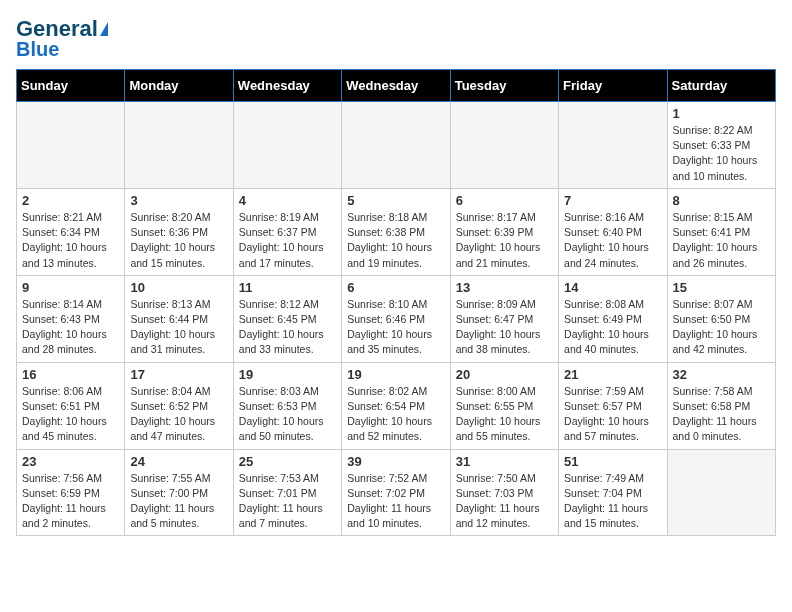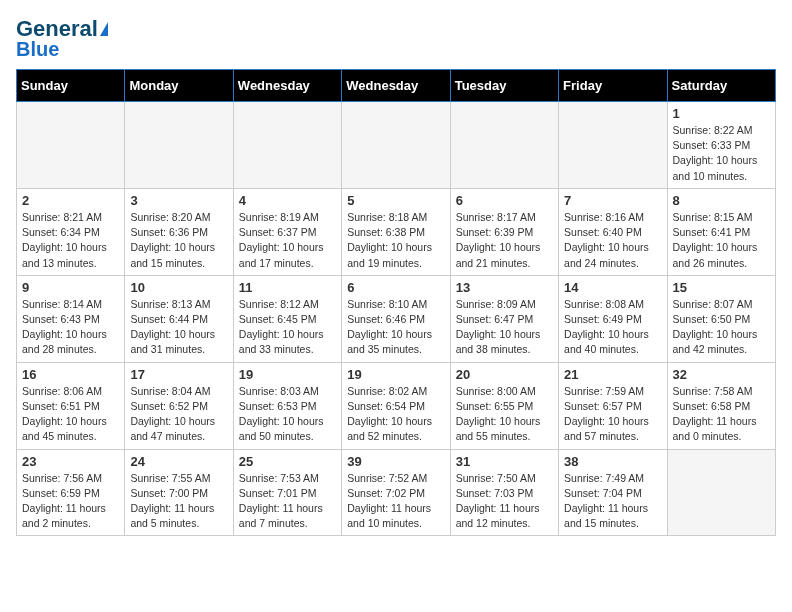--- a/index.html
+++ b/index.html
@@ -140,17 +140,17 @@
         <td><span class="day-number">20</span><span class="day-info">Sunrise: 8:00 AM<br>Sunset: 6:55 PM<br>Daylight: 10 hours and 55 minutes.</span></td>
         <td><span class="day-number">21</span><span class="day-info">Sunrise: 7:59 AM<br>Sunset: 6:57 PM<br>Daylight: 10 hours and 57 minutes.</span></td>
         <td><span class="day-number">32</span><span class="day-info">Sunrise: 7:58 AM<br>Sunset: 6:58 PM<br>Daylight: 11 hours and 0 minutes.</span></td>
       </tr>
       <tr>
         <td><span class="day-number">23</span><span class="day-info">Sunrise: 7:56 AM<br>Sunset: 6:59 PM<br>Daylight: 11 hours and 2 minutes.</span></td>
         <td><span class="day-number">24</span><span class="day-info">Sunrise: 7:55 AM<br>Sunset: 7:00 PM<br>Daylight: 11 hours and 5 minutes.</span></td>
         <td><span class="day-number">25</span><span class="day-info">Sunrise: 7:53 AM<br>Sunset: 7:01 PM<br>Daylight: 11 hours and 7 minutes.</span></td>
         <td><span class="day-number">39</span><span class="day-info">Sunrise: 7:52 AM<br>Sunset: 7:02 PM<br>Daylight: 11 hours and 10 minutes.</span></td>
         <td><span class="day-number">31</span><span class="day-info">Sunrise: 7:50 AM<br>Sunset: 7:03 PM<br>Daylight: 11 hours and 12 minutes.</span></td>
-        <td><span class="day-number">38</span><span class="day-info">Sunrise: 7:49 AM<br>Sunset: 7:04 PM<br>Daylight: 11 hours and 15 minutes.</span></td>
+        <td><span class="day-number">51</span><span class="day-info">Sunrise: 7:49 AM<br>Sunset: 7:04 PM<br>Daylight: 11 hours and 15 minutes.</span></td>
         <td class="empty"></td>
       </tr>
     </tbody>
 </table>
 
 </body></html>

